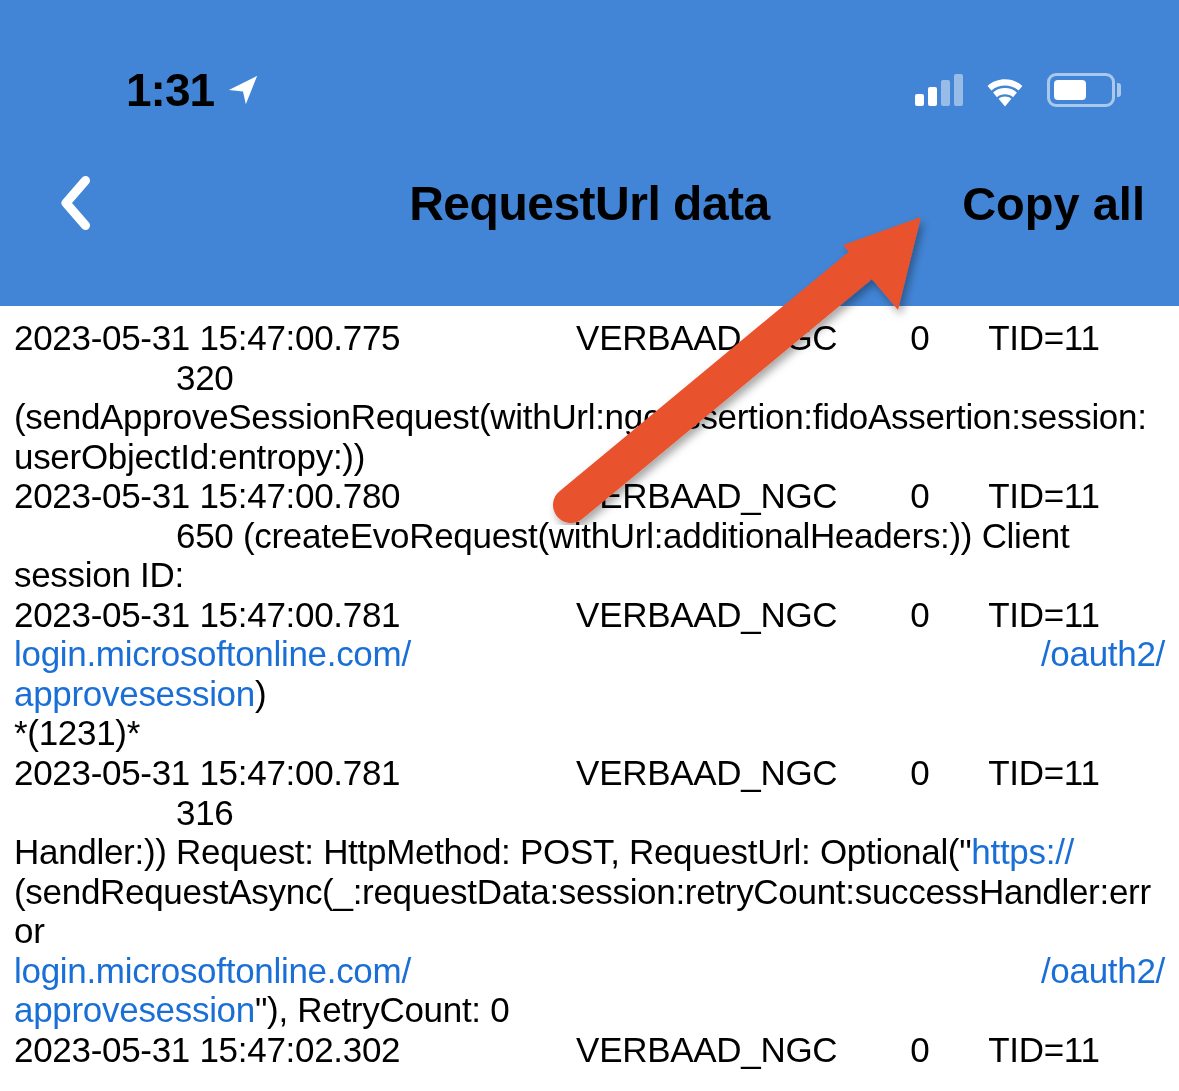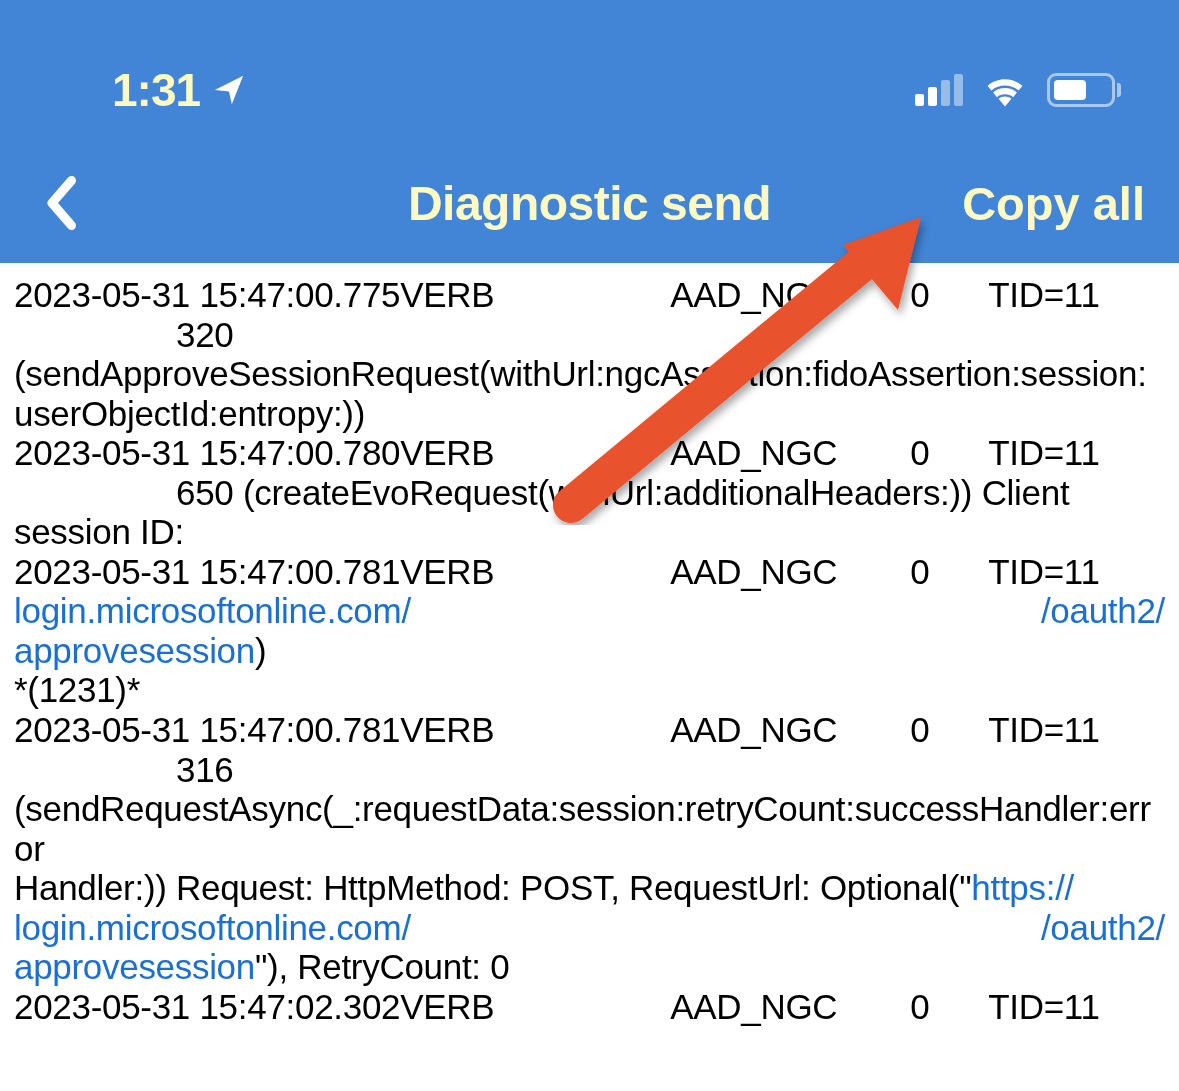--- a/index.html
+++ b/index.html
@@ -7,23 +7,24 @@
       font-family: -apple-system, BlinkMacSystemFont, "Segoe UI", Helvetica, Arial, sans-serif;
       width: 1179px;
       height: 1091px;
       background: #ffffff;
       overflow: hidden;
       position: relative;
     }
     .header {
       background: #4285d6;
       width: 100%;
-      color: #fef9c3;
+      color: #000000;
       position: relative;
-      height: 263px;
+      height: 306px;
+      padding-left: 14px;
     }
     .status-bar {
       display: flex;
       justify-content: space-between;
       align-items: center;
       padding: 60px 58px 0 112px;
       height: 120px;
     }
     .status-left {
       display: flex;
@@ -118,21 +119,21 @@
       word-break: break-word;
       letter-spacing: -0.3px;
     }
     .log-entry {
       display: block;
     }
     .hdr-row {
       display: flex;
     }
     .hdr-row .ts { min-width: 382px; }
-    .hdr-row .lvl { min-width: 270px; }
+    .hdr-row .lvl { min-width: 270px; text-align: right; }
     .hdr-row .tag { min-width: 240px; }
     .hdr-row .zero { min-width: 78px; }
     .hdr-row .tid { }
     .indent-line { padding-left: 162px; text-indent: 0; }
     .link { color: #1a6fd6; }
     .annotation-arrow {
       position: absolute;
       left: 543px;
       top: 215px;
       pointer-events: none;
@@ -172,21 +173,21 @@
         <span class="battery-tip"></span>
       </span>
     </div>
   </div>
   <div class="nav-bar">
     <div class="back-btn">
       <svg width="30" height="54" viewBox="0 0 20 36" fill="none" stroke="#ffffff" stroke-width="6" stroke-linecap="round" stroke-linejoin="round">
           <polyline points="17,3 4,18 17,33"></polyline>
         </svg>
     </div>
-    <div class="nav-title">Diagnostic send</div>
+    <div class="nav-title">RequestUrl data</div>
     <div class="copy-all">Copy all</div>
   </div>
 </div>
 
 <div class="log-content">
 
   <div class="log-entry">
     <div class="hdr-row">
       <span class="ts">2023-05-31 15:47:00.775</span>
       <span class="lvl">VERB</span>
@@ -228,22 +229,22 @@
 
   <div class="log-entry">
     <div class="hdr-row">
       <span class="ts">2023-05-31 15:47:00.781</span>
       <span class="lvl">VERB</span>
       <span class="tag">AAD_NGC</span>
       <span class="zero">0</span>
       <span class="tid">TID=11</span>
     </div>
     <div class="indent-line">316</div>
+    <div><span>Handler:)) Request: HttpMethod: POST, RequestUrl: Optional("</span><span class="link">https://</span></div>
     <div>(sendRequestAsync(_:requestData:session:retryCount:successHandler:error</div>
-    <div><span>Handler:)) Request: HttpMethod: POST, RequestUrl: Optional("</span><span class="link">https://</span></div>
     <div style="display:flex;justify-content:space-between;">
         <span class="link">login.microsoftonline.com/</span>
         <span class="link">/oauth2/</span>
       </div>
     <div><span class="link">approvesession</span><span>"), RetryCount: 0</span></div>
   </div>
 
   <div class="log-entry">
     <div class="hdr-row">
       <span class="ts">2023-05-31 15:47:02.302</span>

